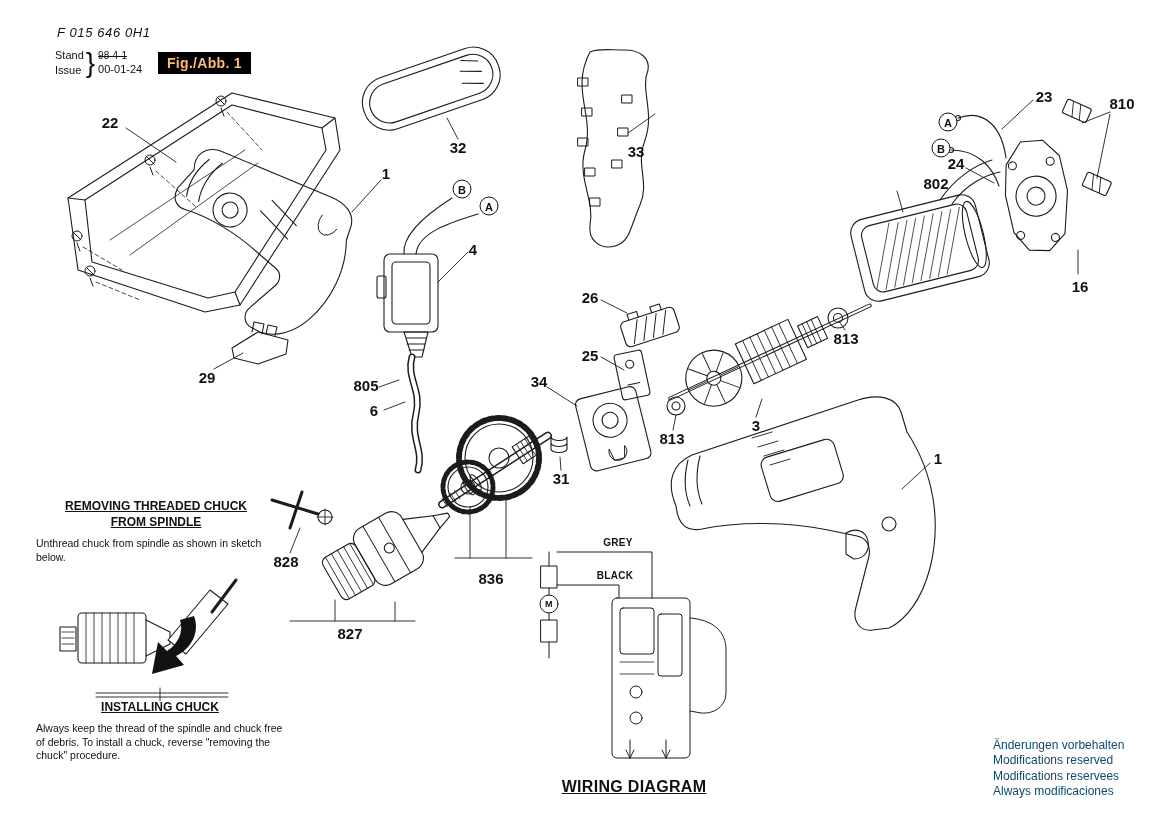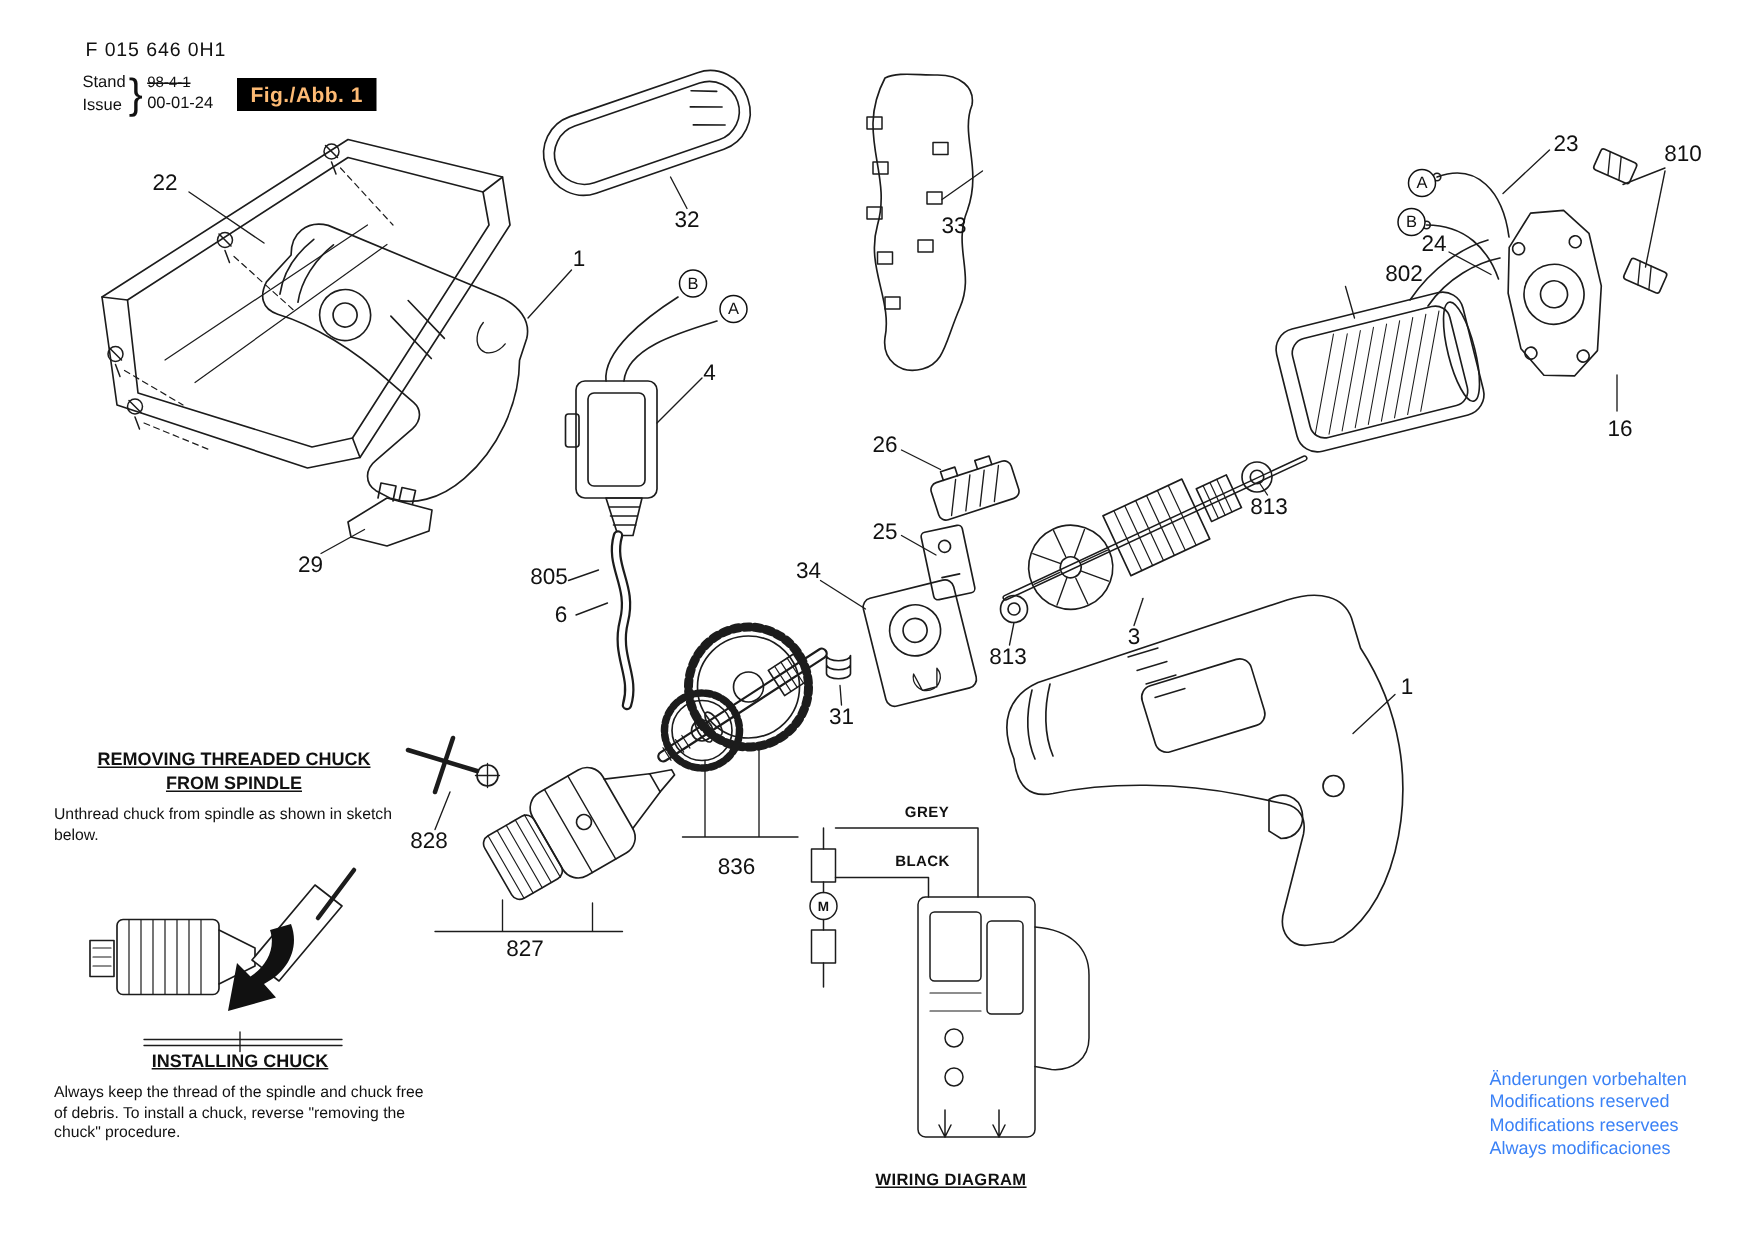--- a/index.html
+++ b/index.html
@@ -2,45 +2,45 @@
 <html><head>
 <meta charset="utf-8">
 <style>
   * { box-sizing: border-box; }
   html, body { margin:0; padding:0; background:#ddd; }
   #page { position:relative; width:1168px; height:826px; background:#ffffff;
           font-family:"Liberation Sans", sans-serif; color:#111; overflow:hidden; }
   #art { position:absolute; left:0; top:0; width:1168px; height:826px; }
   .abs { position:absolute; }
   .callout { position:absolute; transform:translate(-50%,-50%); font-size:15px;
-             font-weight:normal; white-space:nowrap; color:#111; }
+             font-weight:bold; white-space:nowrap; color:#111; }
   .callout.circled { width:19px; height:19px; border:1.8px solid #111; border-radius:50%;
              font-size:11px; display:flex; align-items:center; justify-content:center;
              background:#fff; }
-  #doc-number { left:57px; top:25px; font-size:13px; letter-spacing:0.6px; }
+  #doc-number { left:57px; top:25px; font-size:13px; letter-spacing:0.6px;font-style:italic; }
   #revision { left:55px; top:48px; display:flex; align-items:center; }
   #revision .labels { font-size:11px; line-height:1.35; }
   #revision .brace { font-size:28px; font-weight:300; margin:0 3px 0 2px; line-height:0.9; }
   #revision .dates { font-size:11px; line-height:1.3; }
   #revision .strike { display:block; font-size:10px; text-decoration:line-through; }
   #revision .current { display:block; }
   #fig-box { left:158px; top:52px; background:#000; color:#fdba74; font-weight:bold;
              font-size:14px; padding:3px 9px; letter-spacing:0.3px; }
   .note { }
   #removing-note { left:36px; top:498px; width:240px; }
   #installing-note { left:36px; top:699px; width:248px; }
   .note-title { font-weight:bold; font-size:12px; text-align:center;
                 text-decoration:underline; line-height:1.35; }
   .note-body { font-size:10.5px; margin-top:7px; line-height:1.3; }
   .small-label { position:absolute; transform:translate(-50%,-50%); font-size:10px;
                  font-weight:bold; letter-spacing:0.3px; }
   #motor-label { font-size:9px; }
   #wiring-title { position:absolute; transform:translate(-50%,-50%); left:634px; top:787px;
-                  font-size:11px; font-weight:bold; text-decoration:underline; letter-spacing:0.3px; }
-  #footer-notes { left:993px; top:712px; font-size:12px; line-height:1.28; color:#3b82f6; }
+                  font-size:16px; font-weight:bold; text-decoration:underline; letter-spacing:0.3px; }
+  #footer-notes { left:993px; top:738px; font-size:12px; line-height:1.28; color:#0c4a6e; }
   #footer-notes span { display:block; }
 </style>
 </head>
 <body>
 
 <div id="page">
 
   <svg id="art" viewBox="0 0 1168 826" xmlns="http://www.w3.org/2000/svg">
     <g stroke="#1c1c1c" fill="none" stroke-width="1.1" stroke-linejoin="round" stroke-linecap="round">
 

